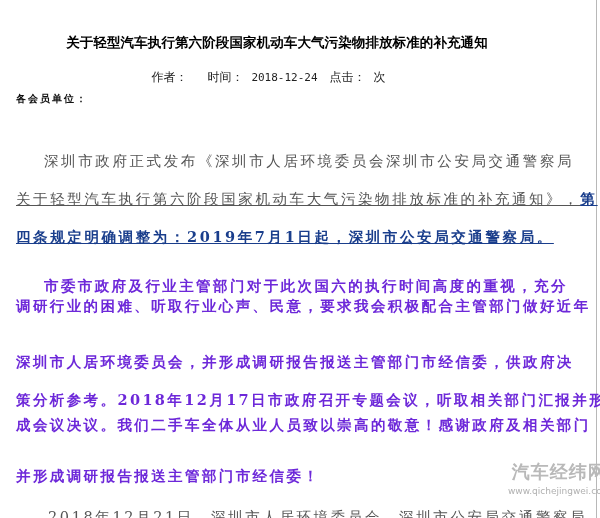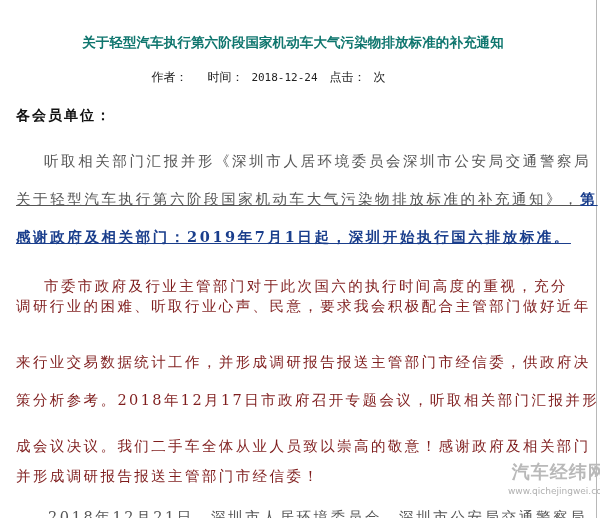--- a/index.html
+++ b/index.html
@@ -19,59 +19,59 @@
       position: absolute;
       top: 0;
       right: 3px;
       width: 1px;
       height: 518px;
       background: #b8b8b8;
     }
     .title {
       position: absolute;
       top: 34px;
-      left: 16px;
+      left: 0;
       width: 554px;
       text-align: center;
       font-family: "DejaVu Sans", "Liberation Sans", sans-serif;
       font-size: 13.5px;
       font-weight: bold;
-      color: #0f766e;
+      color: #000000;
       letter-spacing: 0.1px;
     }
     .meta {
       position: absolute;
       top: 69px;
       left: 0;
       width: 537px;
       text-align: center;
       font-family: "DejaVu Sans", "Liberation Sans", sans-serif;
       font-size: 12px;
       color: #222;
     }
     .meta span { margin: 0 4px; }
     .meta .date { font-family: "DejaVu Sans Mono", "Liberation Mono", monospace; font-size: 11px; }
     .salutation {
       position: absolute;
-      top: 107px;
+      top: 92px;
       left: 16px;
-      font-size: 14px;
+      font-size: 10px;
       font-weight: bold;
       letter-spacing: 2px;
       color: #111;
     }
     .line {
       position: absolute;
       left: 16px;
       white-space: nowrap;
       font-size: 14.5px;
       letter-spacing: 2.6px;
     }
     .light { color: #555; font-weight: normal; }
-    .dark { color: #7f1d1d; font-weight: normal; letter-spacing: 2.4px; }
+    .dark { color: #6d28d9; font-weight: bold; letter-spacing: 2.4px; }
     .link {
       color: #1a3e8c;
       text-decoration: underline;
       font-weight: bold;
     }
     .indent { padding-left: 28px; }
     .watermark {
       position: absolute;
       left: 508px;
       top: 460px;
@@ -109,33 +109,33 @@
 <div class="title">关于轻型汽车执行第六阶段国家机动车大气污染物排放标准的补充通知</div>
 
 <div class="meta">
   <span>作者：</span><span></span>
   <span>时间：</span><span class="date">2018-12-24</span>
   <span>点击：</span><span>次</span>
 </div>
 
 <div class="salutation">各会员单位：</div>
 
-<div class="line light indent" style="top:152px;">听取相关部门汇报并形《深圳市人居环境委员会深圳市公安局交通警察局</div>
+<div class="line light indent" style="top:152px;">深圳市政府正式发布《深圳市人居环境委员会深圳市公安局交通警察局</div>
 <div class="line light" style="top:190px;text-decoration:underline;">
   <span>关于轻型汽车执行第六阶段国家机动车大气污染物排放标准的补充通知》，</span><a class="link">第</a>
 </div>
 <div class="line" style="top:228px;">
-  <a class="link">感谢政府及相关部门：2019年7月1日起，深圳开始执行国六排放标准。</a>
+  <a class="link">四条规定明确调整为：2019年7月1日起，深圳市公安局交通警察局。</a>
 </div>
 
 <div class="line dark indent" style="top:277px;">市委市政府及行业主管部门对于此次国六的执行时间高度的重视，充分</div>
 <div class="line dark" style="top:297px;">调研行业的困难、听取行业心声、民意，要求我会积极配合主管部门做好近年</div>
-<div class="line dark" style="top:353px;">来行业交易数据统计工作，并形成调研报告报送主管部门市经信委，供政府决</div>
+<div class="line dark" style="top:353px;">深圳市人居环境委员会，并形成调研报告报送主管部门市经信委，供政府决</div>
 <div class="line dark" style="top:391px;">策分析参考。2018年12月17日市政府召开专题会议，听取相关部门汇报并形</div>
-<div class="line dark" style="top:437px;">成会议决议。我们二手车全体从业人员致以崇高的敬意！感谢政府及相关部门</div>
+<div class="line dark" style="top:416px;">成会议决议。我们二手车全体从业人员致以崇高的敬意！感谢政府及相关部门</div>
 <div class="line dark" style="top:467px;">并形成调研报告报送主管部门市经信委！</div>
 
 <div class="cutoff">2018年12月21日，深圳市人居环境委员会、深圳市公安局交通警察局</div>
 
 <div class="watermark">
   <div class="wm-cn">汽车经纬网</div>
   <div class="wm-url">www.qichejingwei.com</div>
 </div>
 
 </body></html>

